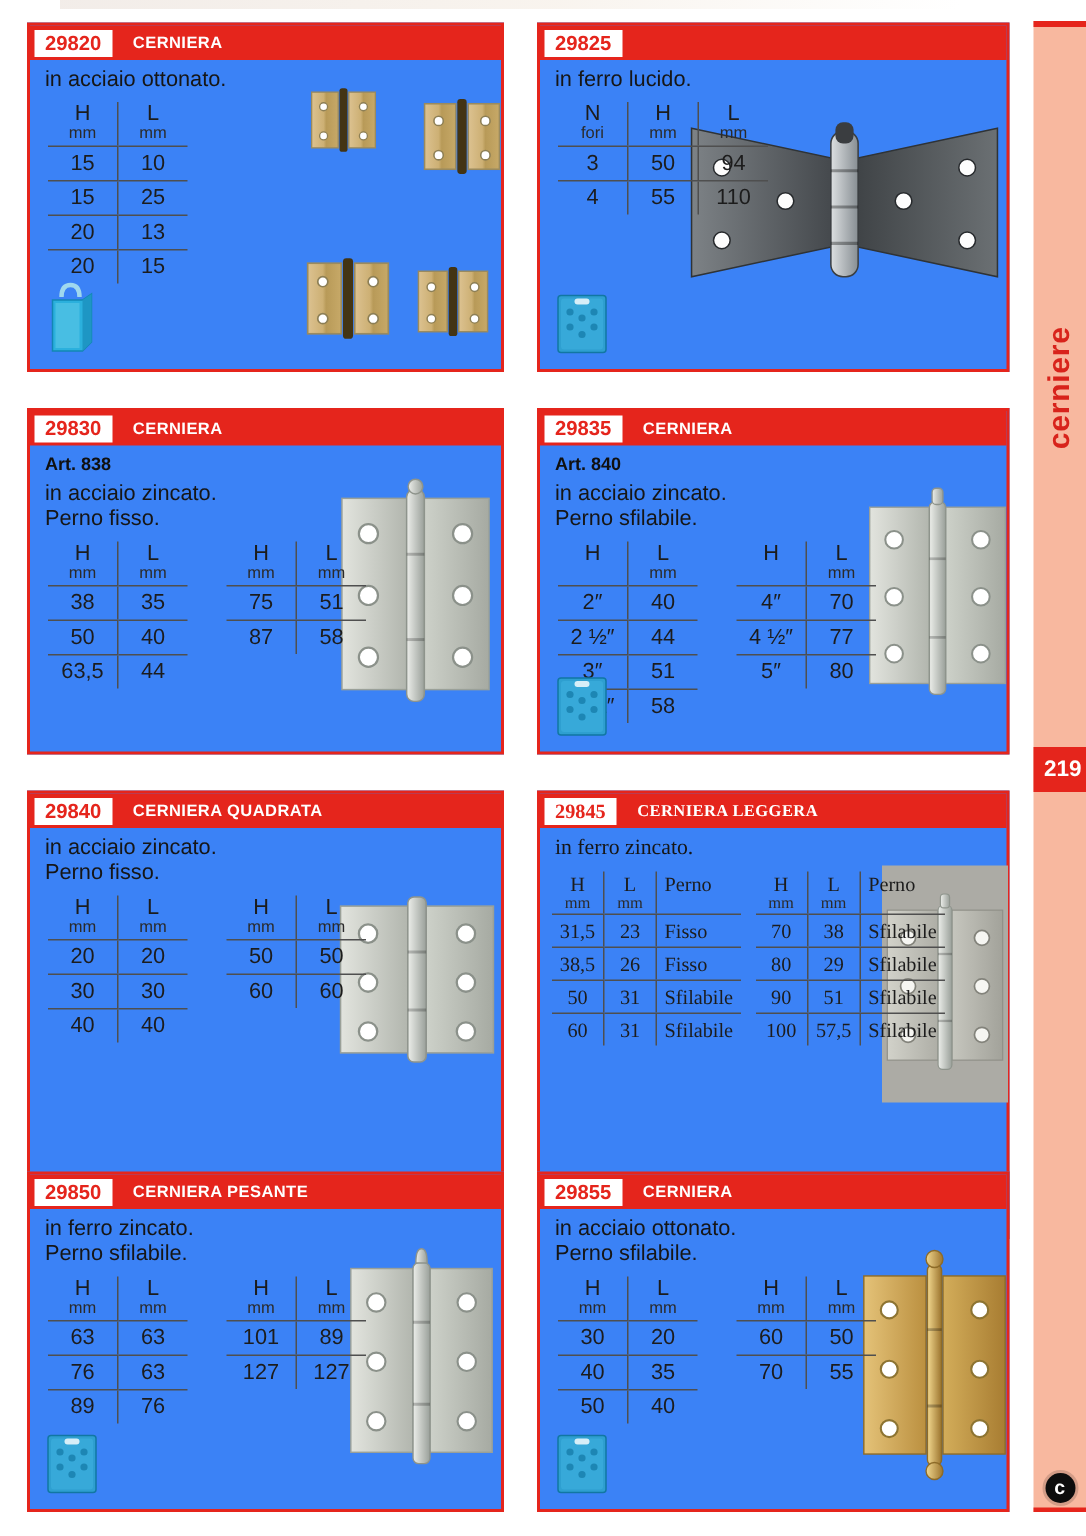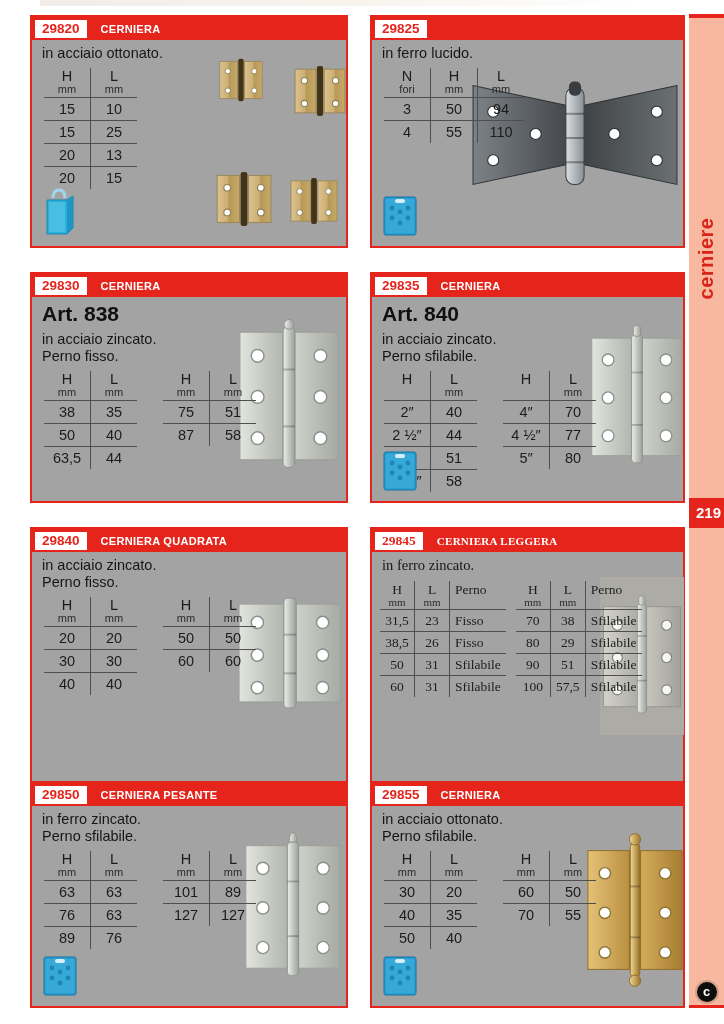--- a/index.html
+++ b/index.html
@@ -8,36 +8,36 @@
     --line:#4f4f4f;
     --ink:#161616;
   }
   html,body{margin:0;padding:0;background:#fff;}
   .page{position:relative;width:724px;height:1024px;background:#fff;overflow:hidden;
         font-family:"Liberation Sans",sans-serif;color:var(--ink);}
   .smudge{position:absolute;left:40px;top:0;width:600px;height:6px;
           background:linear-gradient(90deg,#efe8e3,#f7f1ea 55%,#fff);opacity:.8;}
 
   
-  .cell{position:absolute;box-sizing:border-box;border:2px solid var(--red);background:#a3a3a3;margin-left:12px;}
+  .cell{position:absolute;box-sizing:border-box;border:2px solid var(--red);background:#3b82f6;}
   .c0{left:18px;top:15px;width:318px;height:233px;}
   .c1{left:358px;top:15px;width:315px;height:233px;}
   .c2{left:18px;top:272px;width:318px;height:231px;}
   .c3{left:358px;top:272px;width:315px;height:231px;}
   .c4{left:18px;top:527px;width:318px;height:284px;}
   .c5{left:358px;top:527px;width:315px;height:299px;font-family:Liberation Serif, serif;}
   .c6{left:18px;top:781px;width:318px;height:227px;}
   .c7{left:358px;top:781px;width:315px;height:227px;}
 
   .bar{height:23px;background:var(--red);display:flex;align-items:center;}
   .code-box{background:#fff;margin-left:3px;height:18px;line-height:18px;padding:0 7px;
             font-weight:bold;color:var(--red);font-size:13.5px;}
   .title{color:#fff;font-weight:bold;font-size:11px;margin-left:14px;letter-spacing:.3px;white-space:nowrap;}
 
-  .art{margin:5px 0 0 10px;font-size:21px;font-weight:bold;color:#101010;}
+  .art{margin:5px 0 0 10px;font-size:12px;font-weight:bold;color:#101010;}
   .art:empty{display:none;}
   .desc{margin:1px 0 0 10px;font-size:14.5px;color:var(--ink);}
   .desc.first{margin-top:5px;}
   .desc:empty{display:none;}
 
   .tables{display:flex;align-items:flex-start;gap:26px;margin:7px 0 0 12px;position:relative;z-index:2;}
   table.spec{border-collapse:collapse;}
   .spec th,.spec td{padding:1px 8px;text-align:center;font-size:14.5px;color:#1c1c1c;font-weight:normal;}
   .spec th{vertical-align:top;border-bottom:1.5px solid var(--line);padding-bottom:2px;}
   .spec th + th,.spec td + td{border-left:1.5px solid var(--line);}

